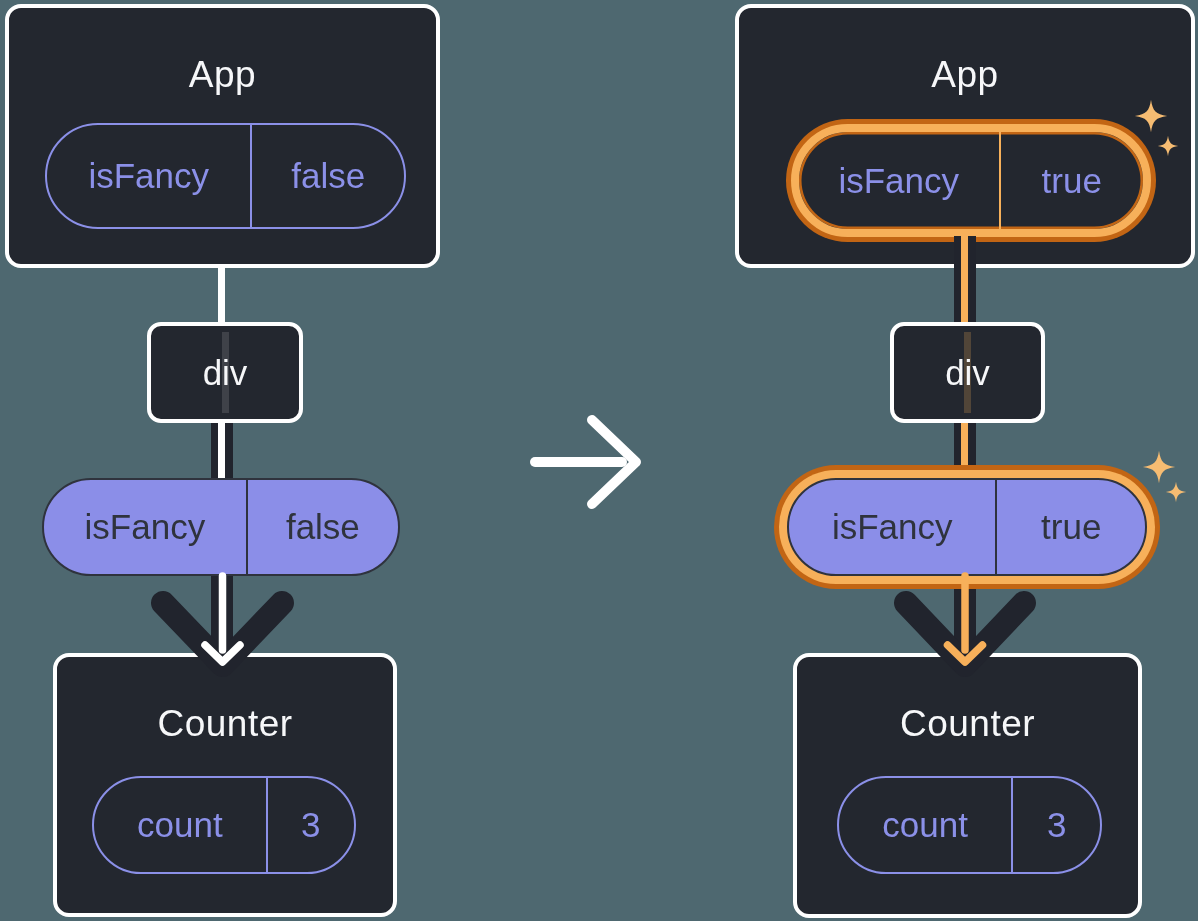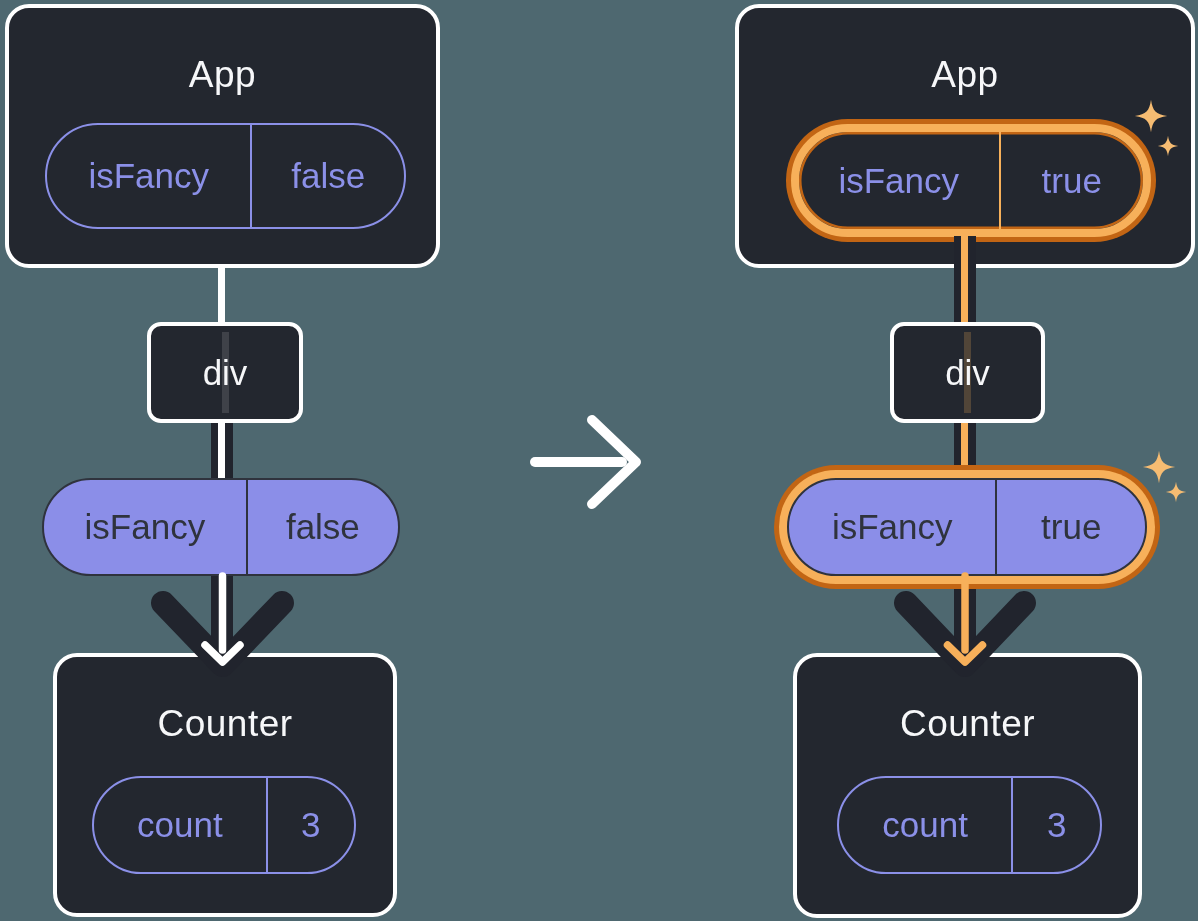--- a/index.html
+++ b/index.html
@@ -20,21 +20,21 @@
     background:var(--background);
     font-family:"Liberation Sans", sans-serif;
     width:1198px;height:921px;overflow:hidden;
   }
   .canvas{position:relative;width:1198px;height:921px;background:var(--background);}
 
   .box{
     position:absolute;box-sizing:border-box;
     background:var(--box-fill);
     border:4px solid var(--box-border);
-    border-radius:24px;
+    border-radius:16px;
     z-index:1;
   }
   .box.z3{z-index:3;}
   .box-title{
     position:absolute;left:0;right:0;top:46px;
     text-align:center;
     color:var(--white-text);
     font-size:37px;line-height:42px;font-weight:500;
     letter-spacing:.5px;
   }

